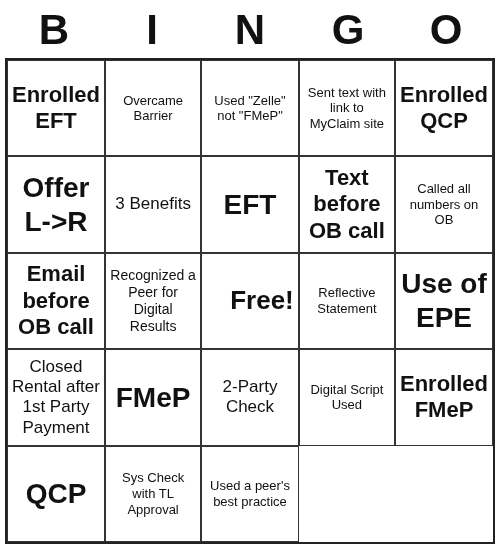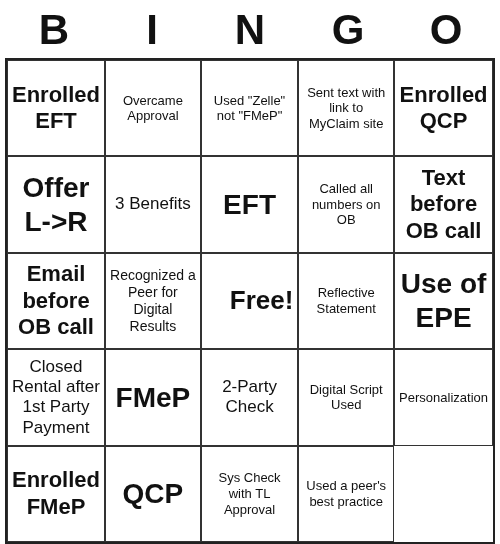--- a/index.html
+++ b/index.html
@@ -74,36 +74,35 @@
 <div class="bingo-title">
   <span>B</span>
   <span>I</span>
   <span>N</span>
   <span>G</span>
   <span>O</span>
 </div>
 
 <div class="bingo-grid" id="grid">
     <div class="cell large-text">Enrolled EFT</div>
-    <div class="cell">Overcame Approval</div>
+    <div class="cell">Overcame Barrier</div>
     <div class="cell">Used "Zelle" not "FMeP"</div>
     <div class="cell">Sent text with link to MyClaim site</div>
     <div class="cell large-text">Enrolled QCP</div>
     <div class="cell xl-text">Offer L-&gt;R</div>
     <div class="cell medium-text">3 Benefits</div>
     <div class="cell xl-text">EFT</div>
+    <div class="cell large-text">Text before OB call</div>
     <div class="cell">Called all numbers on OB</div>
-    <div class="cell large-text">Text before OB call</div>
     <div class="cell large-text">Email before OB call</div>
     <div class="cell" style="font-size: 14px;">Recognized a Peer for Digital Results</div>
     <div class="cell free">Free!</div>
     <div class="cell">Reflective Statement</div>
     <div class="cell xl-text">Use of EPE</div>
     <div class="cell" style="font-size: 17px;">Closed Rental after 1st Party Payment</div>
     <div class="cell xl-text">FMeP</div>
     <div class="cell medium-text">2-Party Check</div>
     <div class="cell">Digital Script Used</div>
-    <div class="cell">Personalization</div>
     <div class="cell large-text">Enrolled FMeP</div>
     <div class="cell xl-text">QCP</div>
     <div class="cell">Sys Check with TL Approval</div>
     <div class="cell">Used a peer's best practice</div>
   </div>
 
 </body></html>

